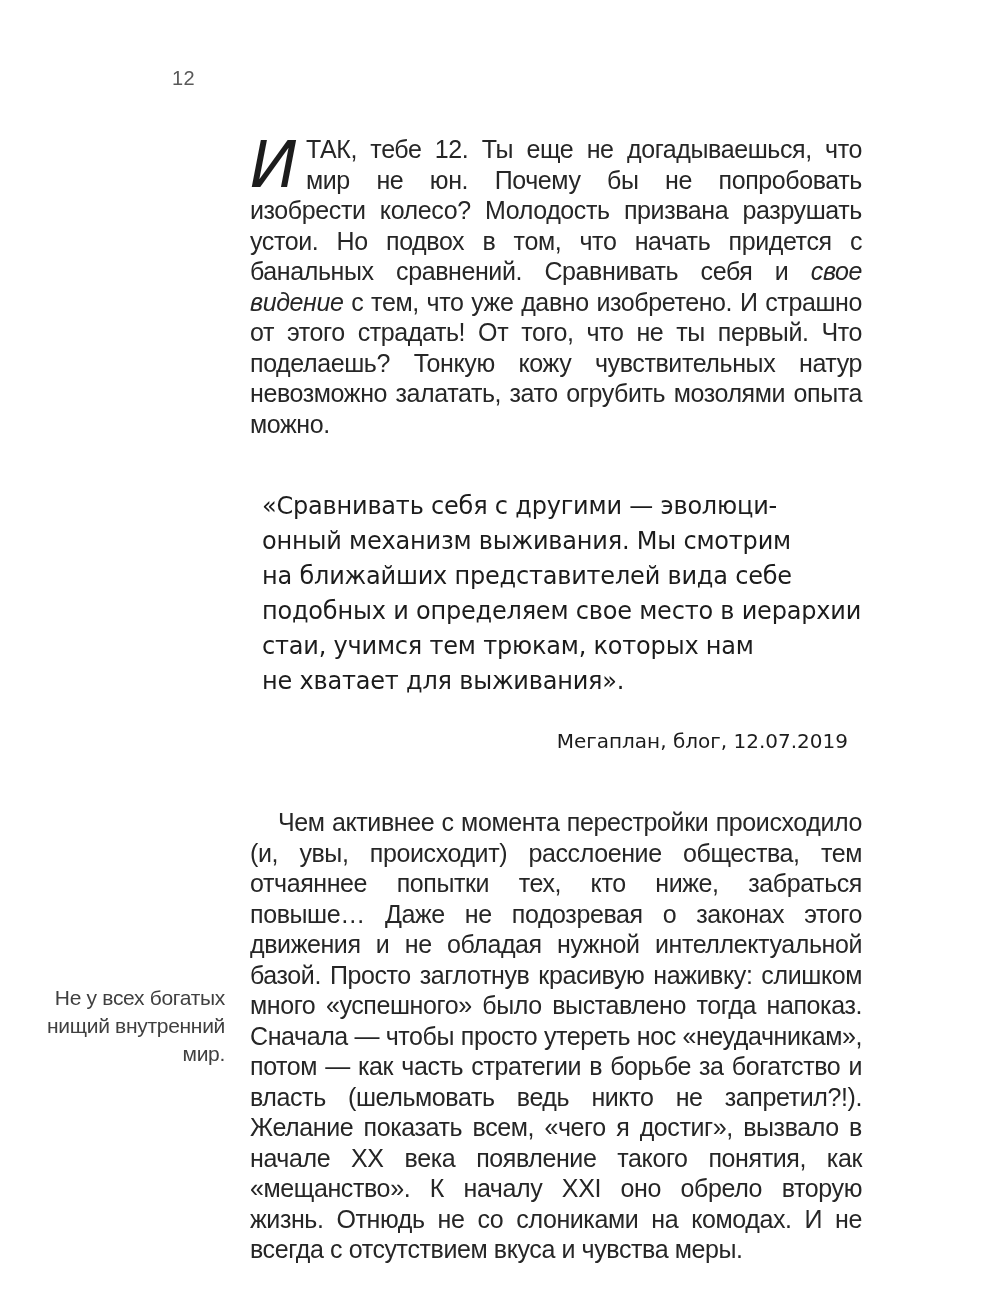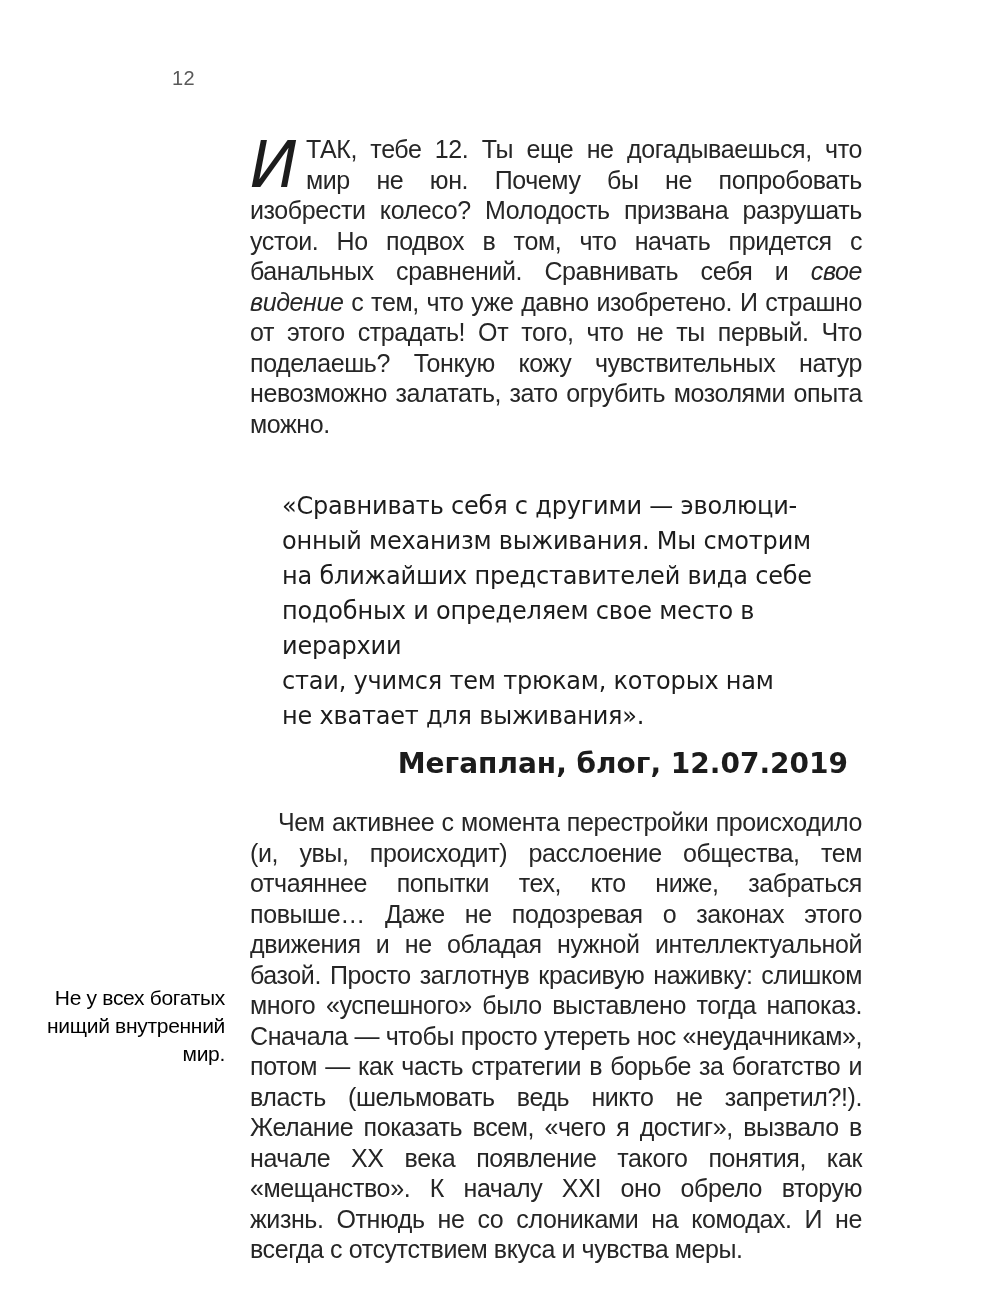--- a/index.html
+++ b/index.html
@@ -43,52 +43,51 @@
     width: 48px;
     font-family: "DejaVu Sans", sans-serif;
     font-style: italic;
     font-weight: 400;
     font-size: 64px;
     line-height: 56px;
     padding: 3px 8px 0 0;
     color: #1c1c1c;
   }
   .quote {
-    margin: 50px 0 0 32px;
+    margin: 50px 0 0 12px;
     font-family: "DejaVu Sans", sans-serif;
     font-size: 24px;
     line-height: 35px;
     letter-spacing: -0.2px;
     color: #1c1c1c;
     white-space: pre-line;
   }
   .attribution {
-    margin-top: 16px;
+    margin-top: 28px;
     padding-right: 14px;
     font-family: "DejaVu Sans", sans-serif;
-    font-size: 28px;
+    font-size: 20px;
     line-height: 28px;
     color: #1c1c1c;
     text-align: right;
-    font-weight: bold;
   }
   .second {
-    margin-top: 29px;
+    margin-top: 52px;
     text-indent: 28px;
   }
   .margin-note {
     position: absolute;
     left: 40px;
     top: 984px;
     width: 185px;
     text-align: right;
     font-size: 21px;
     line-height: 28px;
     letter-spacing: -0.3px;
-    color: #000000;
+    color: #404040;
     white-space: pre-line;
   }
 </style>
 </head>
 <body>
 
 <div class="page">
 
   <div class="page-number">12</div>
 

